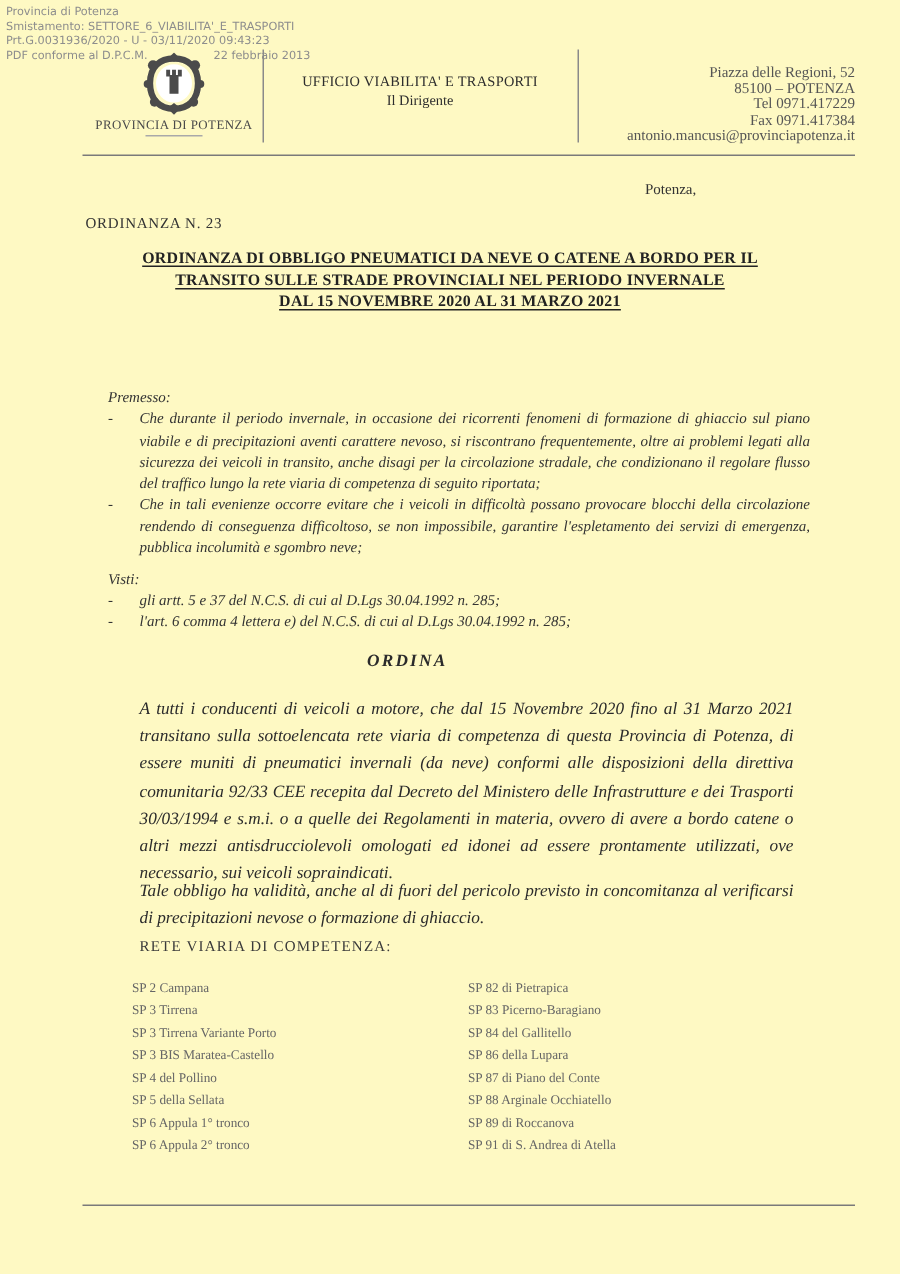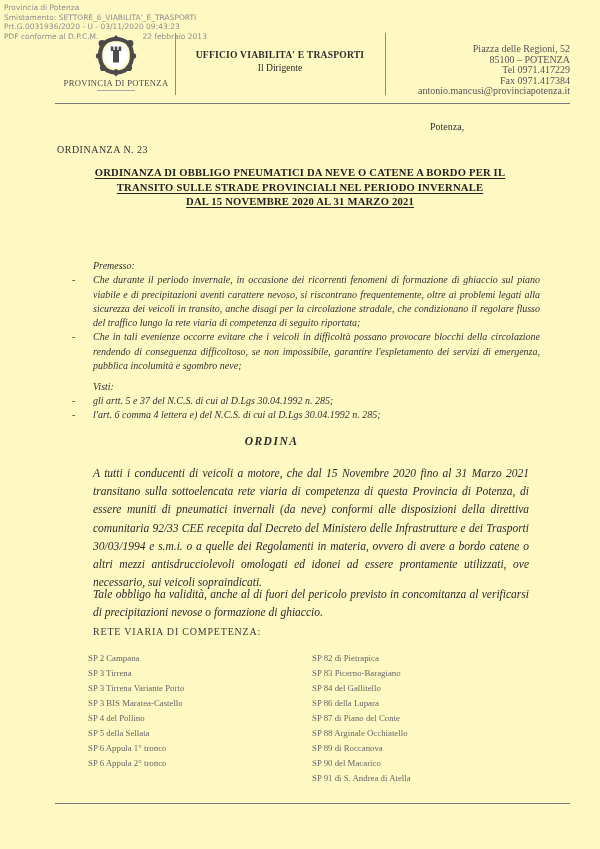--- a/index.html
+++ b/index.html
@@ -20,21 +20,21 @@
   .logo-block { position:absolute; top:35px; left:62px; width:108px; text-align:center; }
   .logo-block svg { display:block; margin:0 auto; }
   .org-name { margin-top:1px; font-size:8.6px; letter-spacing:0.3px; color:#4a4a4a; white-space:nowrap; }
   .org-underline { width:38px; height:1px; background:#a9a9a9; margin:2px auto 0; }
 
   .vdiv { position:absolute; top:33px; height:62px; width:1px; background:#8a8a8a; }
   .vdiv1 { left:175px; } .vdiv2 { left:385px; }
 
   
   .header-center { position:absolute; top:49px; left:180px; width:200px; text-align:center; color:#2d2d2d; }
-  .office { font-weight:bold; font-size:9.6px; letter-spacing:0.2px; white-space:nowrap; }
+  .office { font-weight:normal; font-size:9.6px; letter-spacing:0.2px; white-space:nowrap; }
   .office-sub { font-size:9.6px; margin-top:2px; }
 
   
   .address { position:absolute; top:44px; right:30px; text-align:right;
     font-size:10px; color:#555; line-height:10.6px; white-space:nowrap; }
 
   .hrule { position:absolute; left:55px; width:515px; height:1px; background:#7a7a7a; }
   .hrule-top { top:103px; }
   .hrule-bottom { top:803px; }
 
@@ -43,21 +43,21 @@
 
   .title { position:absolute; top:166px; left:60px; width:480px; text-align:center;
     font-weight:bold; font-size:10.6px; line-height:14.6px; letter-spacing:0.2px; color:#222; }
   .title-line { text-decoration:underline; text-underline-offset:2px; }
 
   .intro { position:absolute; top:231px; left:73px; font-style:italic; font-size:10px; color:#333; white-space:nowrap; }
 
   .sec { position:absolute; left:72px; width:468px; font-style:italic; font-size:10px; color:#333; }
   .premesso { top:259px; line-height:14.3px; }
   .visti { top:380px; line-height:14.2px; }
-  .sec-label { margin-left:21px; }
+  .sec-label { }
   .bullet { display:flex; }
   .bullet .dash { width:21px; flex:none; }
   .bullet .btext { flex:1; text-align:justify; }
 
   .ordina-label { position:absolute; top:435px; left:0; width:543px; text-align:center;
     font-style:italic; font-weight:700; font-size:11.5px; letter-spacing:1.5px; color:#2b2b2b; }
 
   .para { position:absolute; left:93px; width:436px; font-style:italic; font-size:11.5px;
     line-height:18.2px; text-align:justify; color:#2b2b2b; }
   .para1 { top:464px; }
@@ -184,20 +184,19 @@
       <div class="road-item">SP 6 Appula 2° tronco</div>
     </div>
     <div class="col-right">
       <div class="road-item">SP 82 di Pietrapica</div>
       <div class="road-item">SP 83 Picerno-Baragiano</div>
       <div class="road-item">SP 84 del Gallitello</div>
       <div class="road-item">SP 86 della Lupara</div>
       <div class="road-item">SP 87 di Piano del Conte</div>
       <div class="road-item">SP 88 Arginale Occhiatello</div>
       <div class="road-item">SP 89 di Roccanova</div>
-      <div class="road-item">SP 90 del Macarico</div>
       <div class="road-item">SP 91 di S. Andrea di Atella</div>
     </div>
   </div>
 
   <div class="hrule hrule-bottom"></div>
 
 </div>
 
 </body></html>

